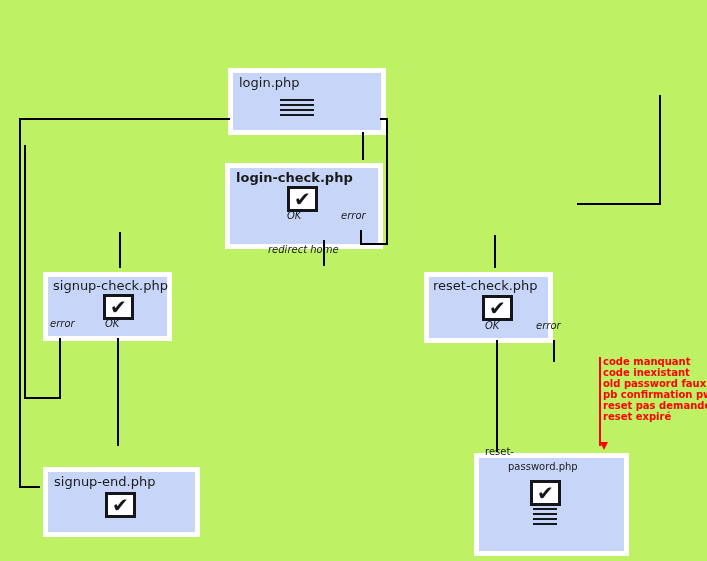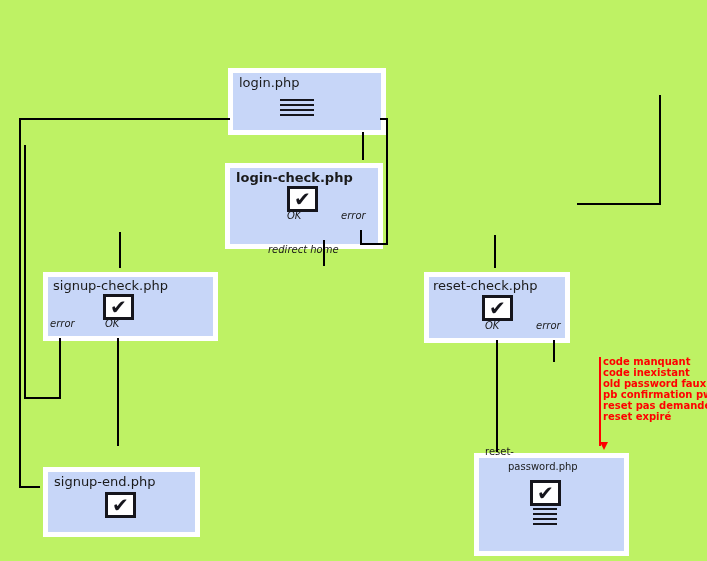--- a/index.html
+++ b/index.html
@@ -39,28 +39,28 @@
 
   <div class="node" style="left:225px;top:163px;width:158px;height:86px;">
     <span class="nlabel" style="left:6px;top:2px;font-weight:bold;">login-check.php</span>
     <span class="check-icon" style="left:57px;top:18px;">✔</span>
     <span class="sub" style="left:57px;top:42px;">OK</span>
     <span class="sub" style="left:111px;top:42px;">error</span>
     <span class="sub" style="left:38px;top:56px;margin-top:20px;">redirect home</span>
   </div>
 
 
-  <div class="node" style="left:43px;top:272px;width:175px;height:69px;">
+  <div class="node" style="left:43px;top:272px;width:129px;height:69px;">
     <span class="nlabel" style="left:5px;top:1px;">signup-check.php</span>
     <span class="check-icon" style="left:55px;top:17px;">✔</span>
     <span class="sub" style="left:2px;top:41px;">error</span>
     <span class="sub" style="left:57px;top:41px;">OK</span>
   </div>
 
-  <div class="node" style="left:424px;top:272px;width:146px;height:71px;">
+  <div class="node" style="left:424px;top:272px;width:129px;height:71px;">
     <span class="nlabel" style="left:4px;top:1px;">reset-check.php</span>
     <span class="check-icon" style="left:53px;top:18px;">✔</span>
     <span class="sub" style="left:56px;top:43px;">OK</span>
     <span class="sub" style="left:107px;top:43px;">error</span>
   </div>
 
   <div class="node" style="left:43px;top:467px;width:157px;height:70px;">
     <span class="nlabel" style="left:6px;top:2px;">signup-end.php</span>
     <span class="check-icon" style="left:57px;top:20px;">✔</span>
   </div>

